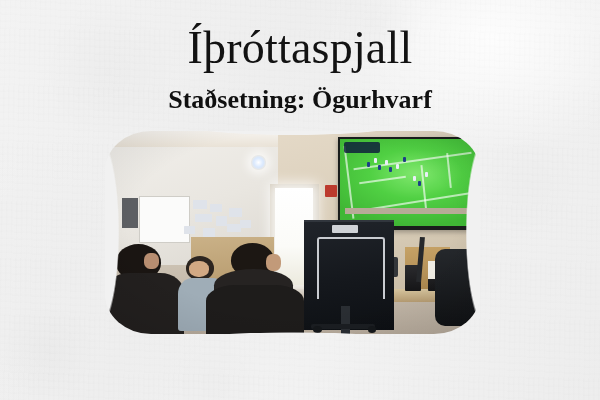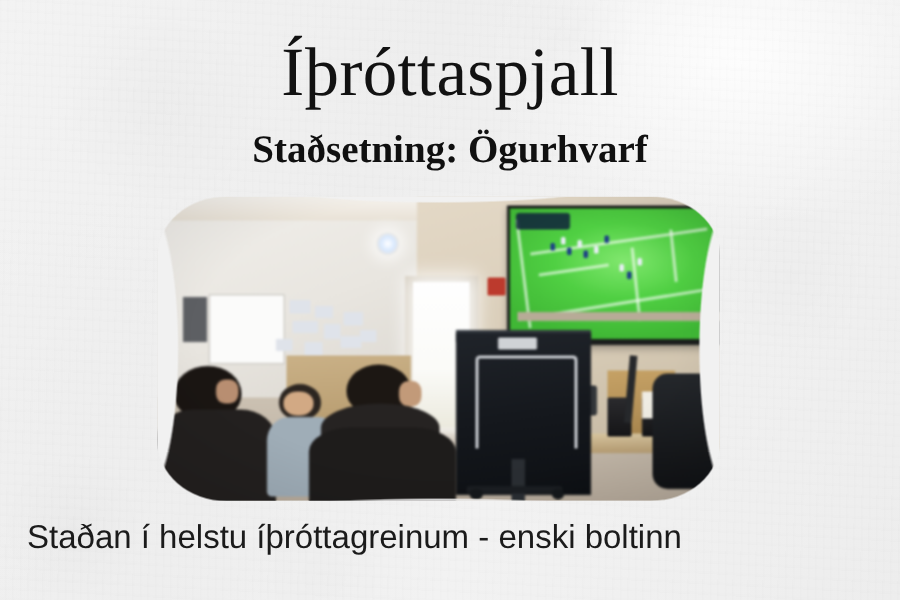--- a/index.html
+++ b/index.html
@@ -415,15 +415,14 @@
       <div class="person-head" id="p3-head"></div>
       <div class="pl" id="p3-face"></div>
       <div class="pl" id="p3-hood"></div>
       <div class="person-body" id="p3-body"></div>
 
       <div id="photo-vignette"></div>
       <div id="photo-blur"></div>
     </div>
   </div>
 
-  <div id="caption">Staðan í helstu íþróttagreinum  - enski boltinn</div>
 
 </div>
 
 </body></html>

